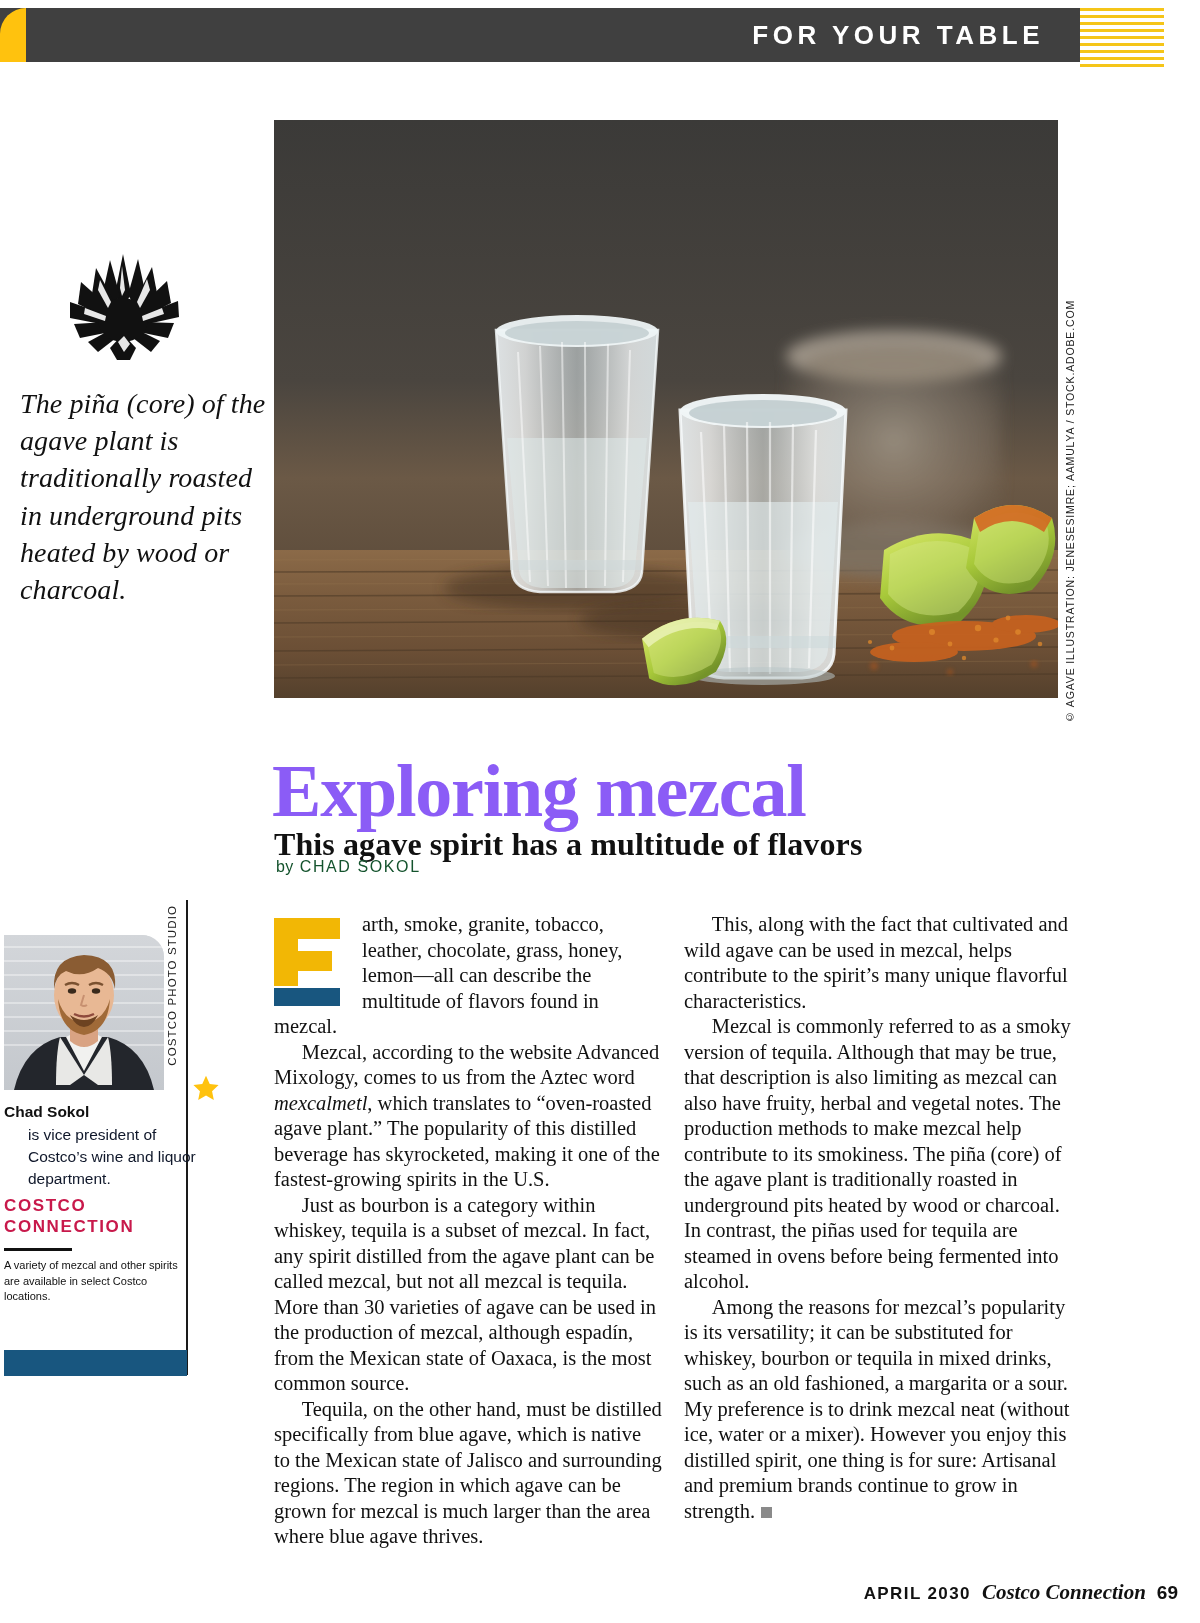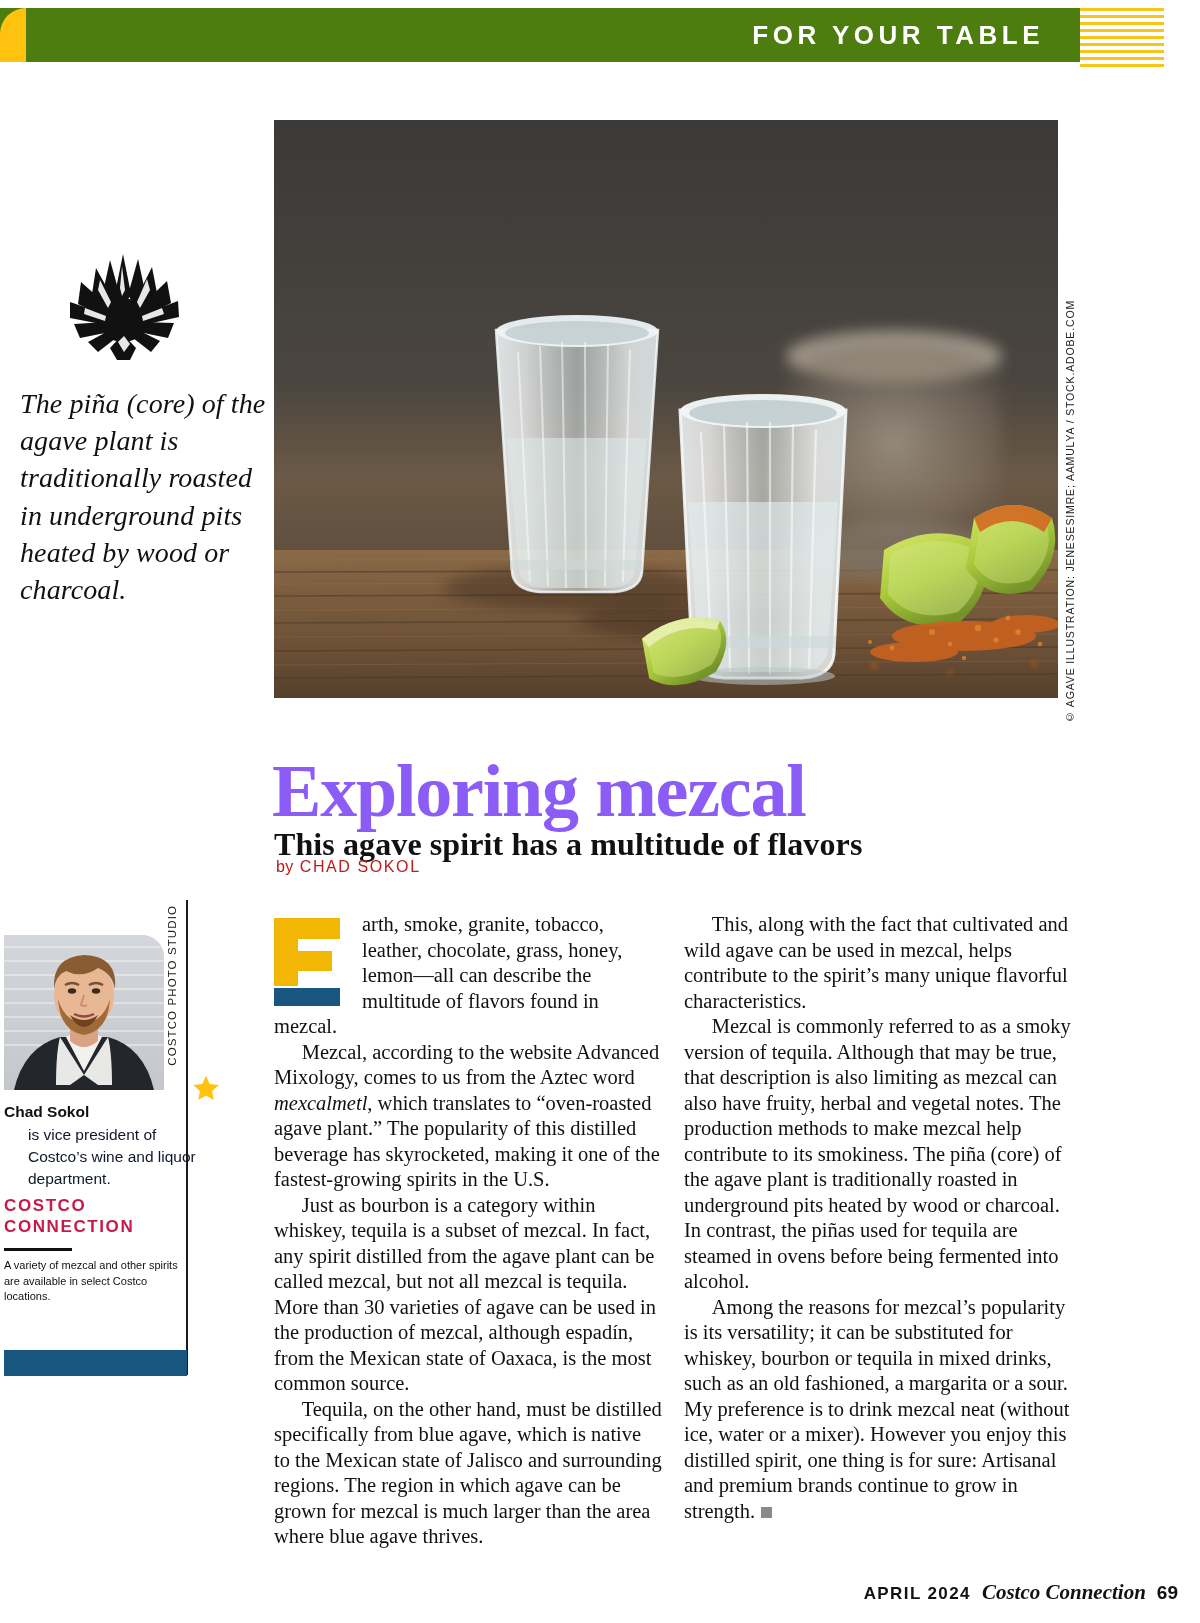--- a/index.html
+++ b/index.html
@@ -7,21 +7,21 @@
   body{
     width:1200px;height:1623px;position:relative;overflow:hidden;
     font-family:"Liberation Serif", serif;
     color:#1a1a1a;
     -webkit-font-smoothing:antialiased;
   }
 
   
   .header-banner{
     position:absolute;left:0;top:8px;width:1080px;height:54px;
-    background:#4d7c0f;
+    background:#404040;
     border-radius:0 0 0 0;
   }
   .header-banner:before{
     content:"";position:absolute;left:0;top:0;width:26px;height:54px;
     background:#FFC20E;border-top-left-radius:26px;
   }
   .header-banner-label{
     position:absolute;right:36px;top:50%;transform:translateY(-50%);
     font-family:"Liberation Sans", sans-serif;
     font-weight:700;font-size:26px;letter-spacing:4.5px;
@@ -118,21 +118,21 @@
     letter-spacing:-1.2px;color:#8b5cf6;
   }
   .subhead{
     position:absolute;left:274px;top:800px;
     font-family:"Liberation Serif", serif;
     font-size:32px;line-height:1.1;color:#111;letter-spacing:0.1px;
   }
   .byline{
     position:absolute;left:276px;top:858px;
     font-family:"Liberation Sans", sans-serif;
-    font-size:16px;letter-spacing:1.6px;color:#b91c1c;
+    font-size:16px;letter-spacing:1.6px;color:#14532d;
   }
   .byline .by{letter-spacing:0.4px;}
 
   
   .col{
     position:absolute;top:912px;
     font-family:"Liberation Serif", serif;
     font-size:20.5px;line-height:1.245;
     color:#111;text-align:left;
   }
@@ -452,16 +452,16 @@
 
 <div class="cc-heading">
   <span>COSTCO</span><br>
   <span>CONNECTION</span>
 </div>
 <div class="cc-rule"></div>
 <div class="cc-body">A variety of mezcal and other spirits are available in select Costco locations.</div>
 <div class="blue-bar"></div>
 
 <div class="footer">
-  <span class="footer-date">APRIL 2024</span>
+  <span class="footer-date">APRIL 2030</span>
   <span class="footer-mag">Costco Connection</span>
   <span class="footer-page">69</span>
 </div>
 
 </body></html>

